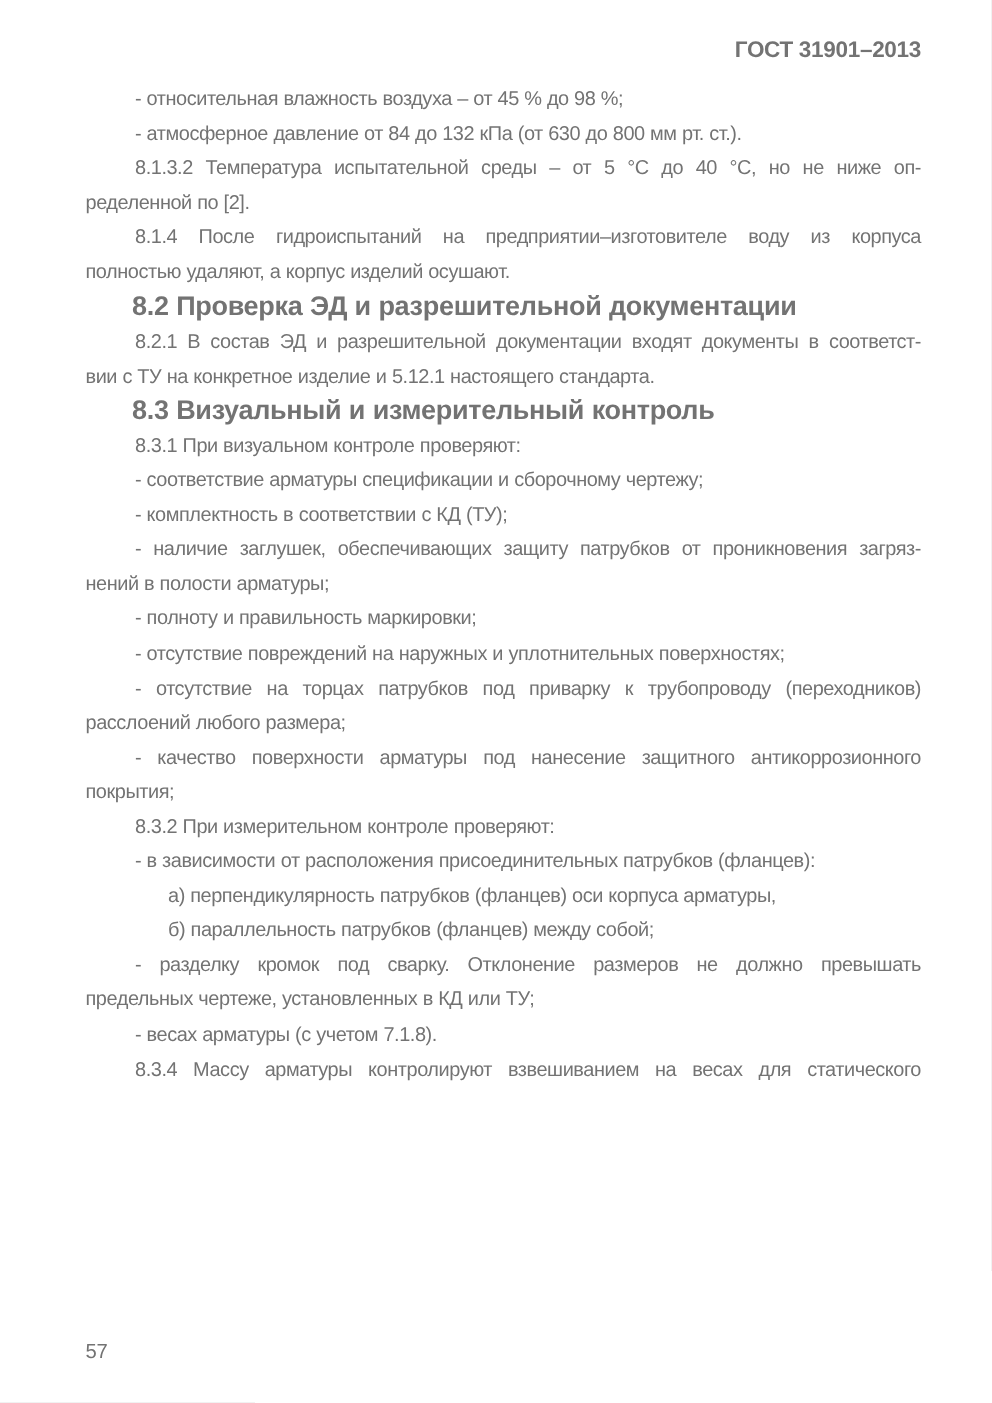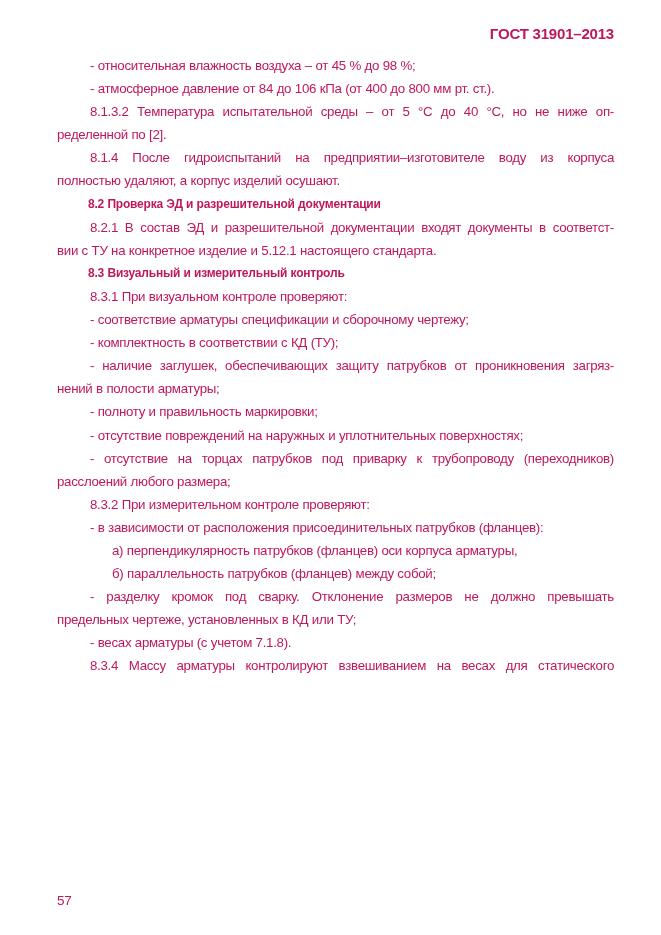--- a/index.html
+++ b/index.html
@@ -2,21 +2,21 @@
 <html><head>
 <meta charset="utf-8">
 <style>
   html, body { margin: 0; padding: 0; background: #e8e8e8; }
   .page {
     position: relative;
     width: 661px;
     height: 935px;
     background: #ffffff;
     font-family: "Liberation Sans", sans-serif;
-    color: #be185d;
+    color: #737373;
     overflow: hidden;
   }
   .running-header {
     position: absolute;
     top: 25px;
     left: 57px;
     width: 557px;
     text-align: right;
     font-weight: bold;
     font-size: 15px;
@@ -38,21 +38,21 @@
     word-spacing: 0.2px;
   }
   
   .line.jl { text-align: justify; text-align-last: justify; }
   
   .block.para  .line:first-child { text-indent: 33px; }
   .block.sub   .line:first-child { text-indent: 55px; }
   .block.heading .line:first-child { text-indent: 31px; }
   .block.heading .line {
     font-weight: bold;
-    font-size: 12px;
+    font-size: 18px;
     letter-spacing: -0.2px;
   }
   .page-footer {
     position: absolute;
     top: 893px;
     left: 57px;
     width: 557px;
     font-size: 13.5px;
     letter-spacing: -0.2px;
   }
@@ -61,21 +61,21 @@
 <body>
 
 <div class="page">
   <div class="running-header">ГОСТ 31901–2013</div>
 
   <div class="content">
       <div class="block para">
         <div class="line">- относительная влажность воздуха – от 45 % до 98 %;</div>
       </div>
       <div class="block para">
-        <div class="line">- атмосферное давление от 84 до 106 кПа (от 400 до 800 мм рт. ст.).</div>
+        <div class="line">- атмосферное давление от 84 до 132 кПа (от 630 до 800 мм рт. ст.).</div>
       </div>
       <div class="block para">
         <div class="line jl">8.1.3.2 Температура испытательной среды – от 5 °С до 40 °С, но не ниже оп-</div>
         <div class="line">ределенной по [2].</div>
       </div>
       <div class="block para">
         <div class="line jl">8.1.4 После гидроиспытаний на предприятии–изготовителе воду из корпуса</div>
         <div class="line">полностью удаляют, а корпус изделий осушают.</div>
       </div>
       <div class="block heading">
@@ -105,20 +105,24 @@
         <div class="line">- полноту и правильность маркировки;</div>
       </div>
       <div class="block para">
         <div class="line">- отсутствие повреждений на наружных и уплотнительных поверхностях;</div>
       </div>
       <div class="block para">
         <div class="line jl">- отсутствие на торцах патрубков под приварку к трубопроводу (переходников)</div>
         <div class="line">расслоений любого размера;</div>
       </div>
       <div class="block para">
+        <div class="line jl">- качество поверхности арматуры под нанесение защитного антикоррозионного</div>
+        <div class="line">покрытия;</div>
+      </div>
+      <div class="block para">
         <div class="line">8.3.2 При измерительном контроле проверяют:</div>
       </div>
       <div class="block para">
         <div class="line">- в зависимости от расположения присоединительных патрубков (фланцев):</div>
       </div>
       <div class="block sub">
         <div class="line">а) перпендикулярность патрубков (фланцев) оси корпуса арматуры,</div>
       </div>
       <div class="block sub">
         <div class="line">б) параллельность патрубков (фланцев) между собой;</div>

